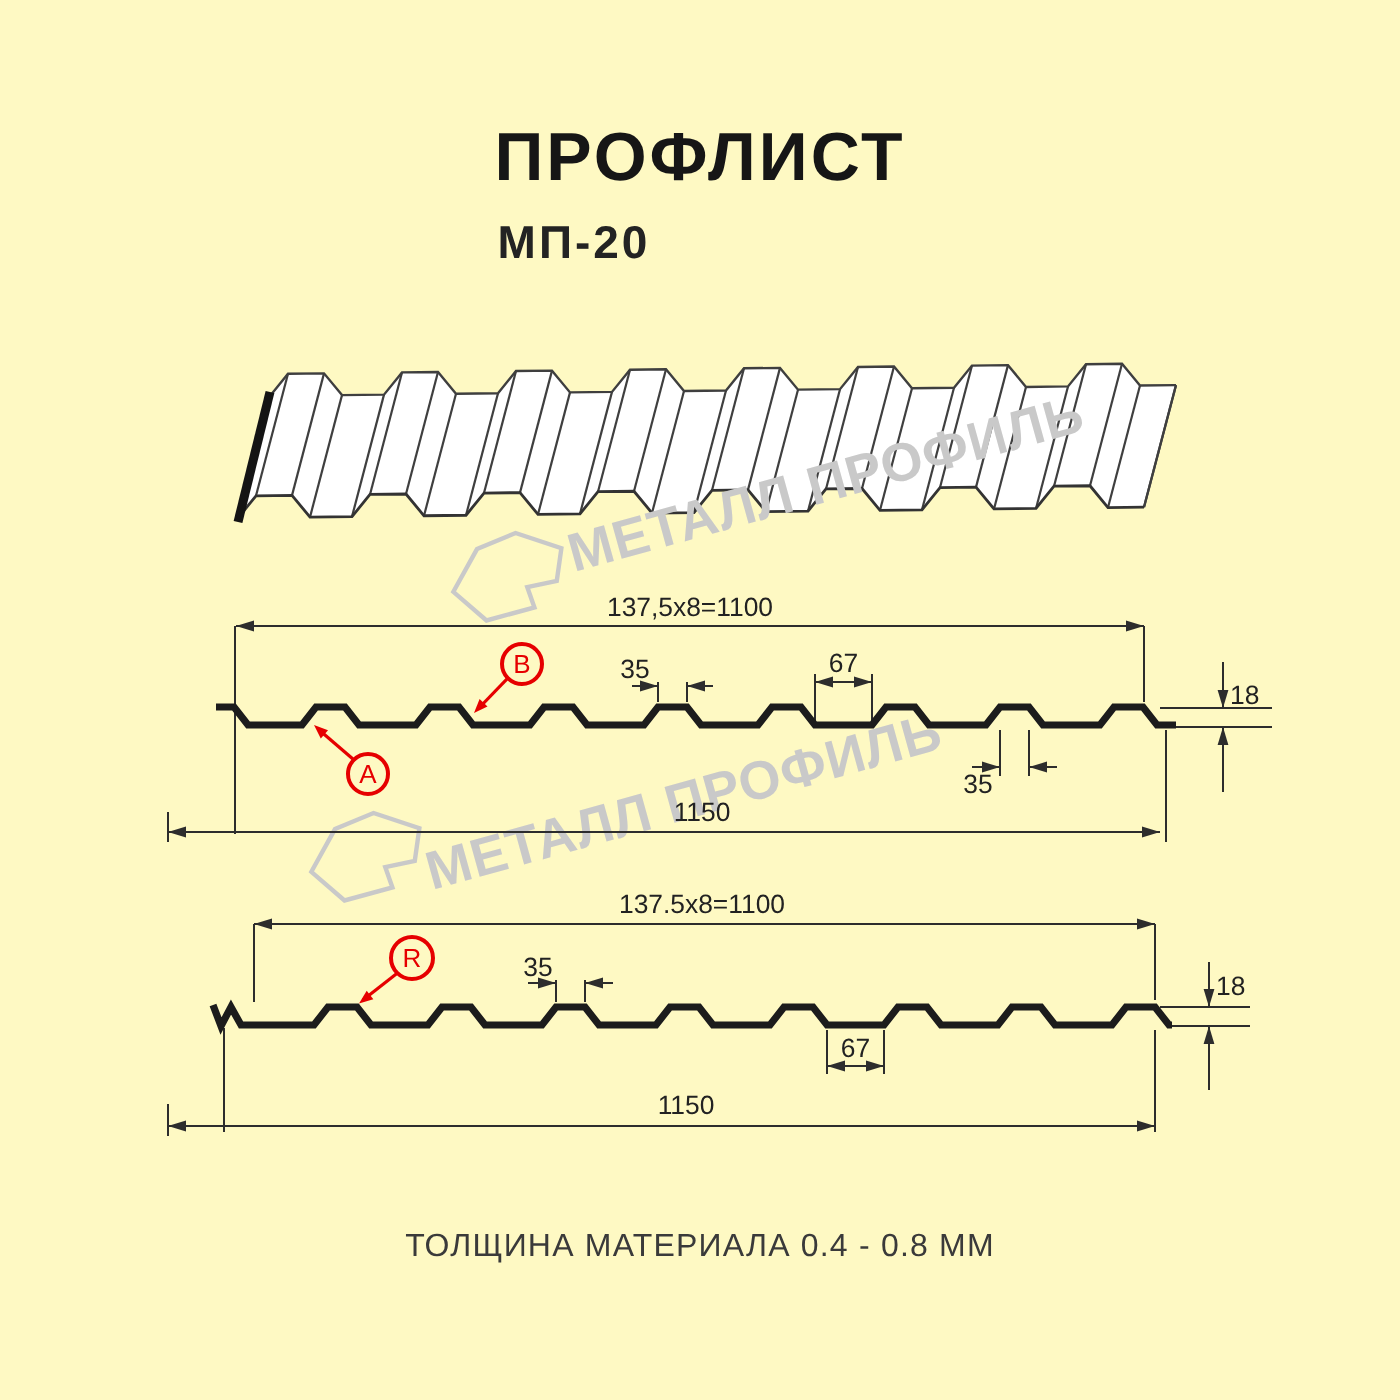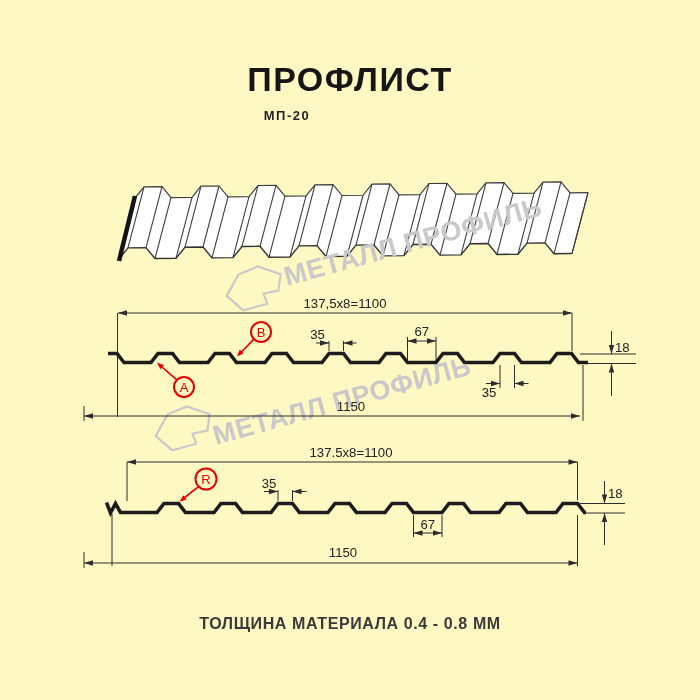--- a/index.html
+++ b/index.html
@@ -1,23 +1,23 @@
 <!DOCTYPE html>
 <html><head>
 <meta charset="utf-8">
 <style>
   html,body{margin:0;padding:0;background:#fff;}
   #stage{position:relative;width:700px;height:700px;background:#fef9c3;overflow:hidden;
          font-family:"Liberation Sans",sans-serif;}
   #title{position:absolute;left:0;top:60px;width:700px;text-align:center;
          font-size:34px;font-weight:800;letter-spacing:1.5px;color:#161616;}
   #subtitle{position:absolute;left:0;top:108px;width:574px;text-align:center;
-         font-size:13px;font-weight:700;letter-spacing:1.5px;color:#232323;}
+         font-size:23px;font-weight:700;letter-spacing:1.5px;color:#232323;}
   #note{position:absolute;left:0;top:615px;width:700px;text-align:center;
-         font-size:16px;font-weight:700;letter-spacing:0.6px;color:#3a3a3a;}
+         font-size:16px;font-weight:400;letter-spacing:0.6px;color:#3a3a3a;}
   svg{position:absolute;left:0;top:0;}
   .wm-text{font-family:"Liberation Sans",sans-serif;font-size:27px;font-weight:700;letter-spacing:0.5px;}
 </style>
 </head>
 <body>
 
 <div id="stage">
   <div id="title">ПРОФЛИСТ</div>
   <div id="subtitle">МП-20</div>
 

